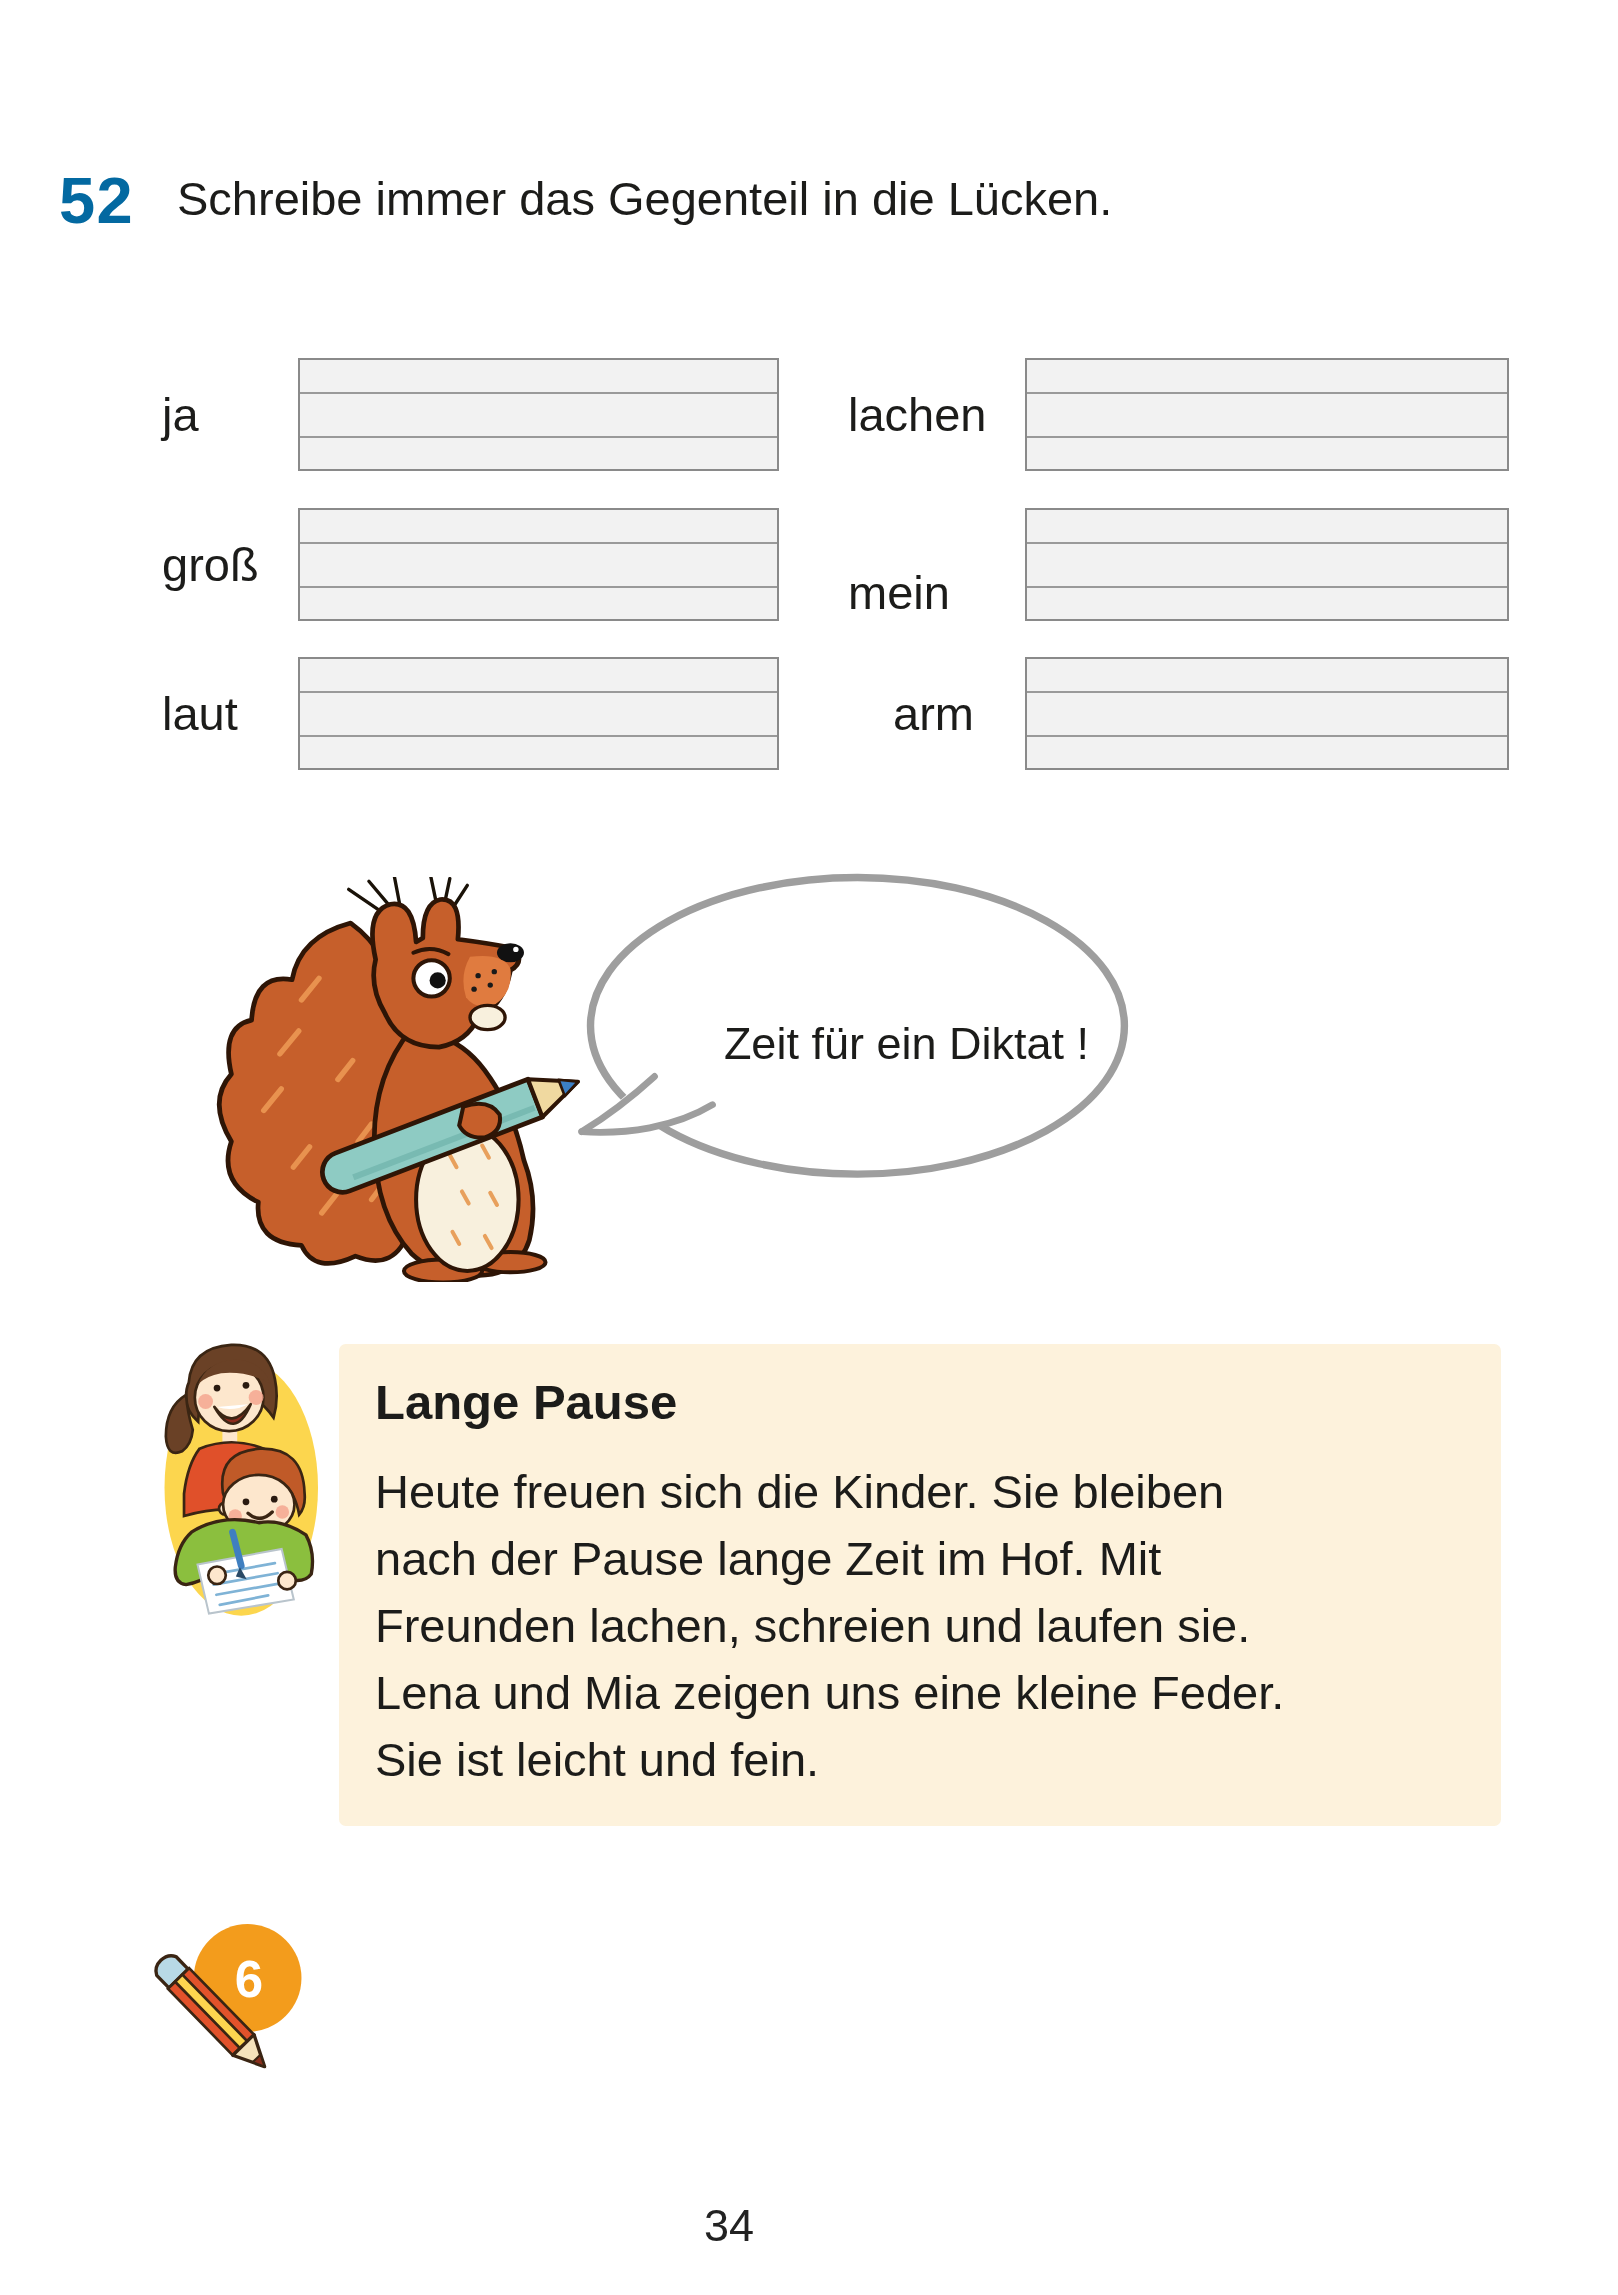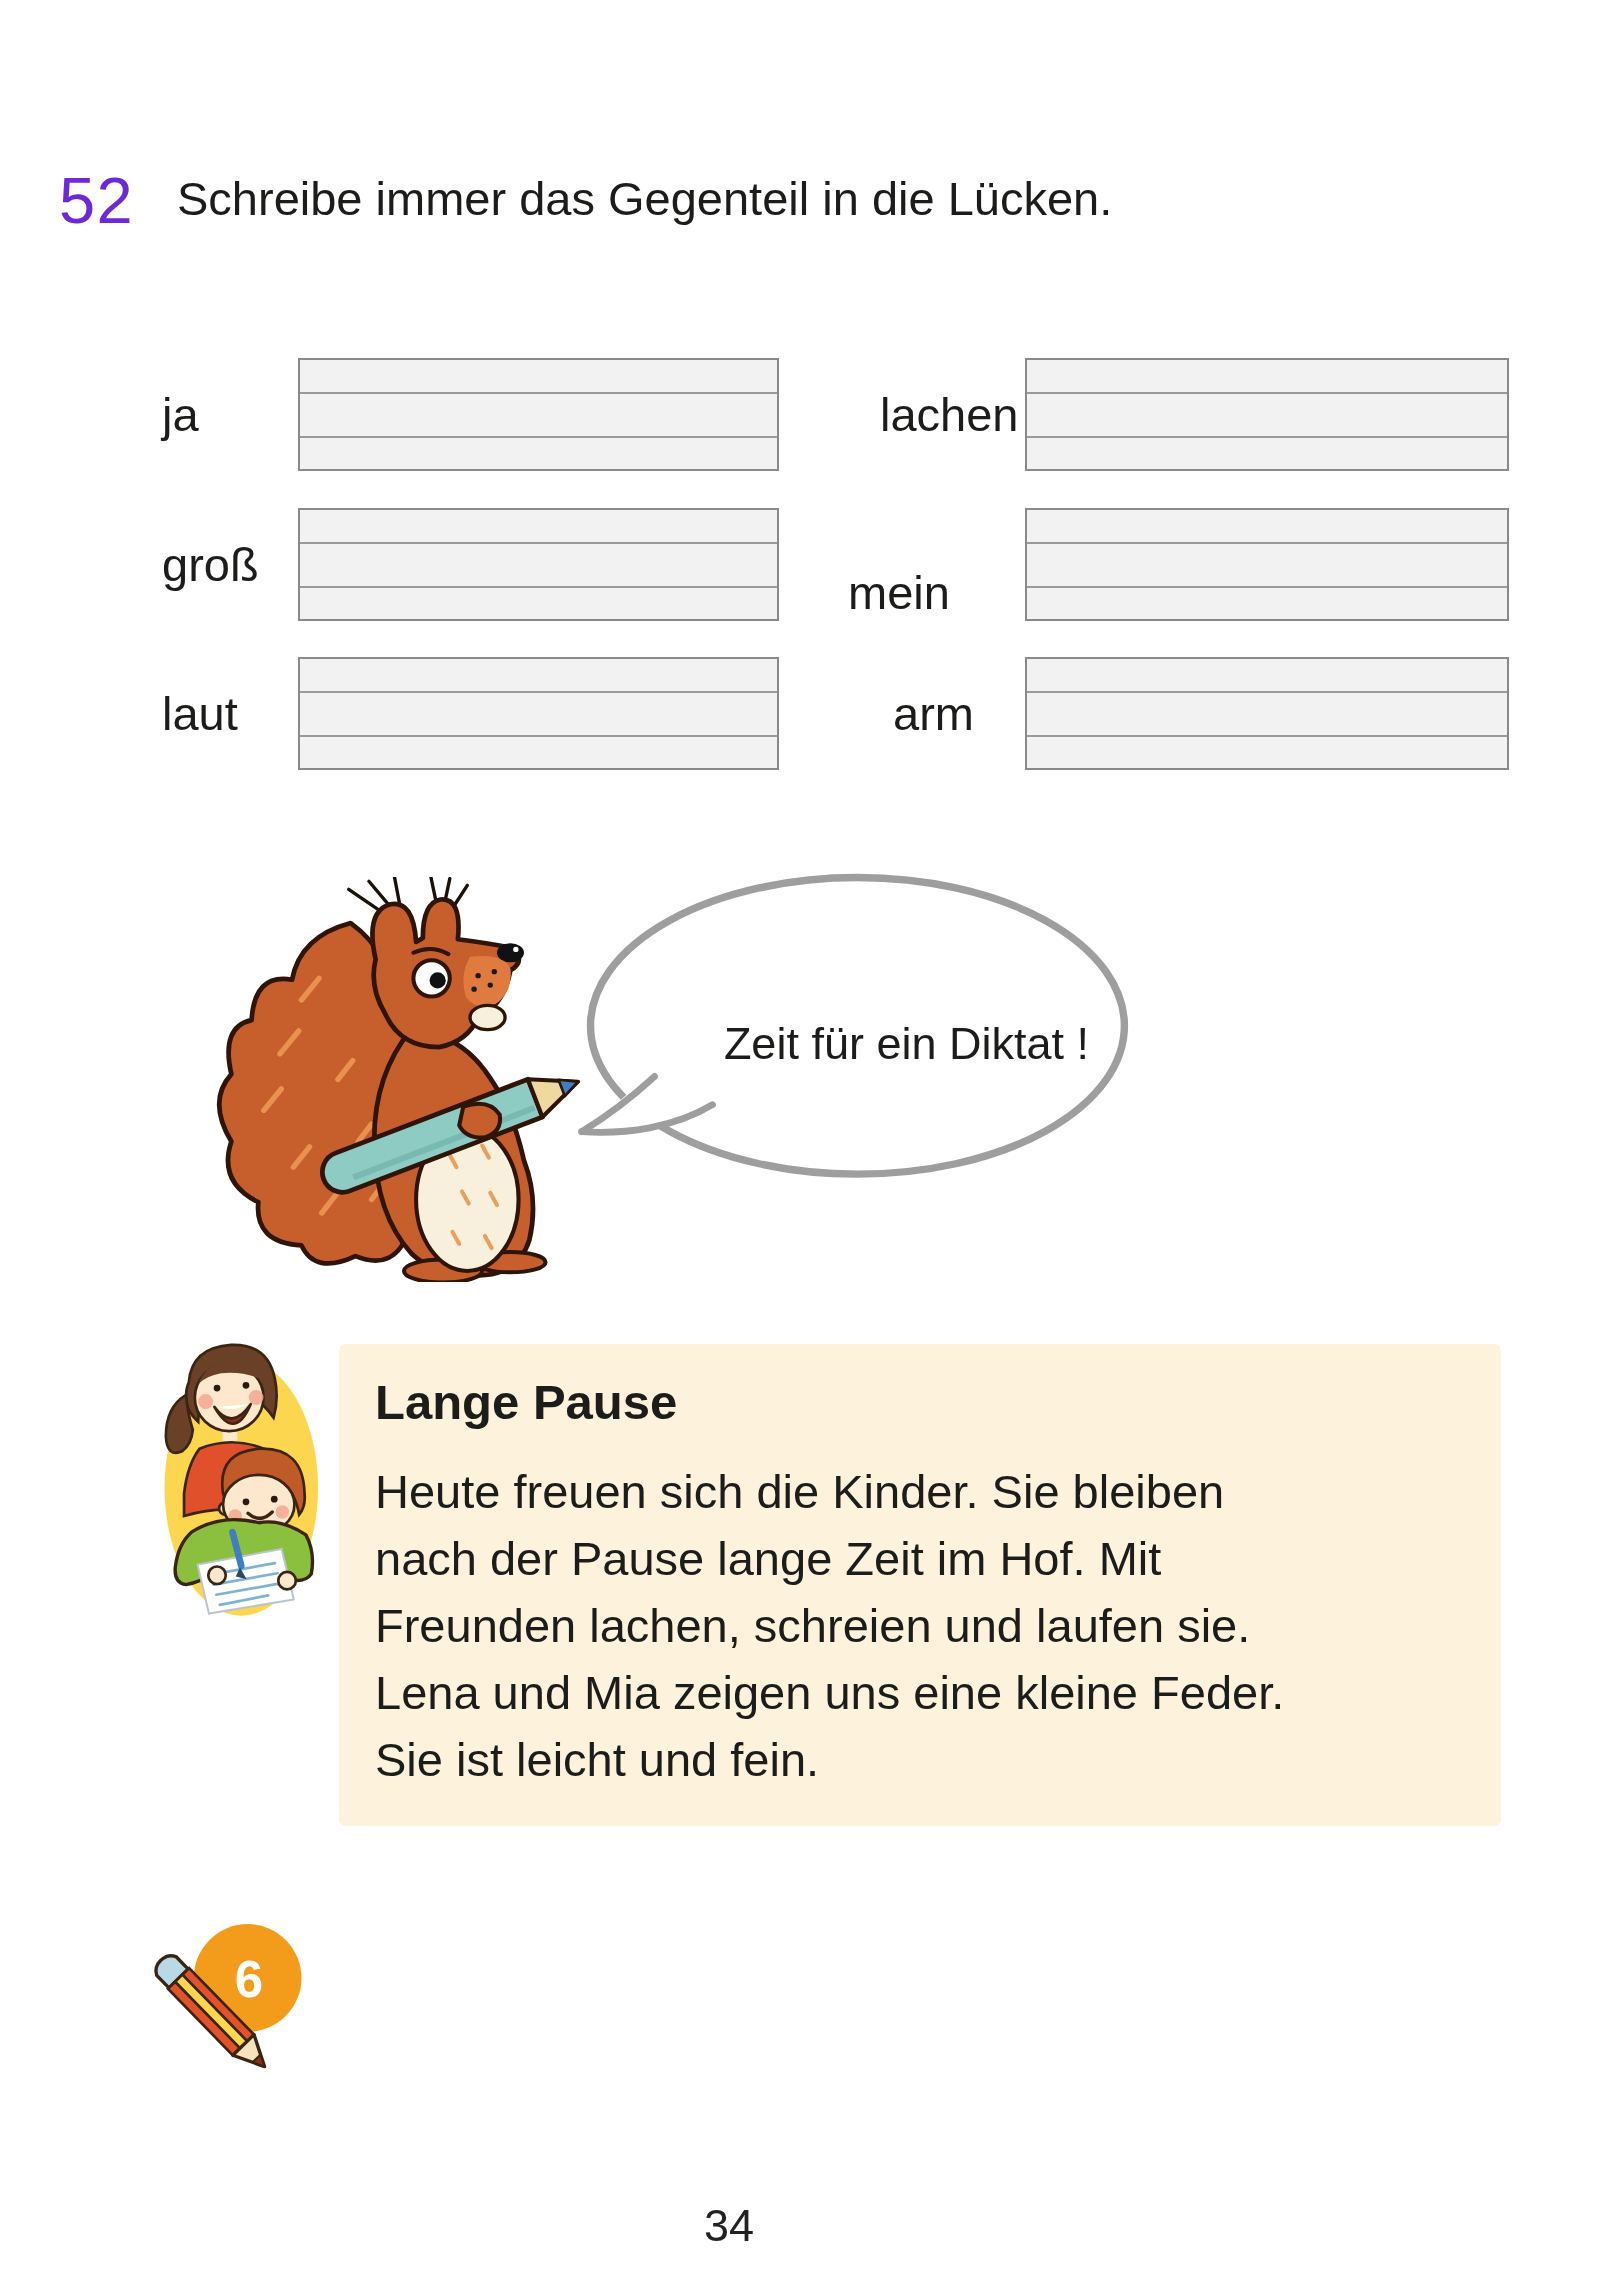--- a/index.html
+++ b/index.html
@@ -6,21 +6,21 @@
   body{
     width:1618px;height:2295px;background:#ffffff;
     font-family:"Liberation Sans", sans-serif;color:#1c1c1a;
     position:relative;overflow:hidden;
   }
   .abs{position:absolute;}
 
   
   .task-num{
     position:absolute;left:59px;top:163px;
-    font-size:65px;font-weight:normal;color:#6d28d9;letter-spacing:1.3px;
+    font-size:65px;font-weight:bold;color:#0369a1;letter-spacing:1.3px;
   }
   .instruction{
     position:absolute;left:177px;top:160px;
     font-size:47px;line-height:78px;white-space:nowrap;
   }
   .instruction b{font-weight:normal;}
 
   
   .wlabel{
     position:absolute;height:113px;display:flex;align-items:center;
@@ -76,21 +76,21 @@
   <div class="task-num">52</div>
   <div class="instruction">
     <div><span>Schreibe immer das </span><b>Gegenteil</b><span> in die Lücken.</span></div>
   </div>
 
   <div class="wlabel" style="left:162px;top:358px;width:128px">ja</div>
   <div class="abox" style="left:298px;top:358px;width:481px">
       <i class="rule rA"></i>
       <i class="rule rB"></i>
     </div>
-  <div class="wlabel" style="left:880px;top:358px;width:169px">lachen</div>
+  <div class="wlabel" style="left:848px;top:358px;width:169px">lachen</div>
   <div class="abox" style="left:1025px;top:358px;width:484px">
       <i class="rule rA"></i>
       <i class="rule rB"></i>
     </div>
 
   <div class="wlabel" style="left:162px;top:508px;width:128px">groß</div>
   <div class="abox" style="left:298px;top:508px;width:481px">
       <i class="rule rA"></i>
       <i class="rule rB"></i>
     </div>

